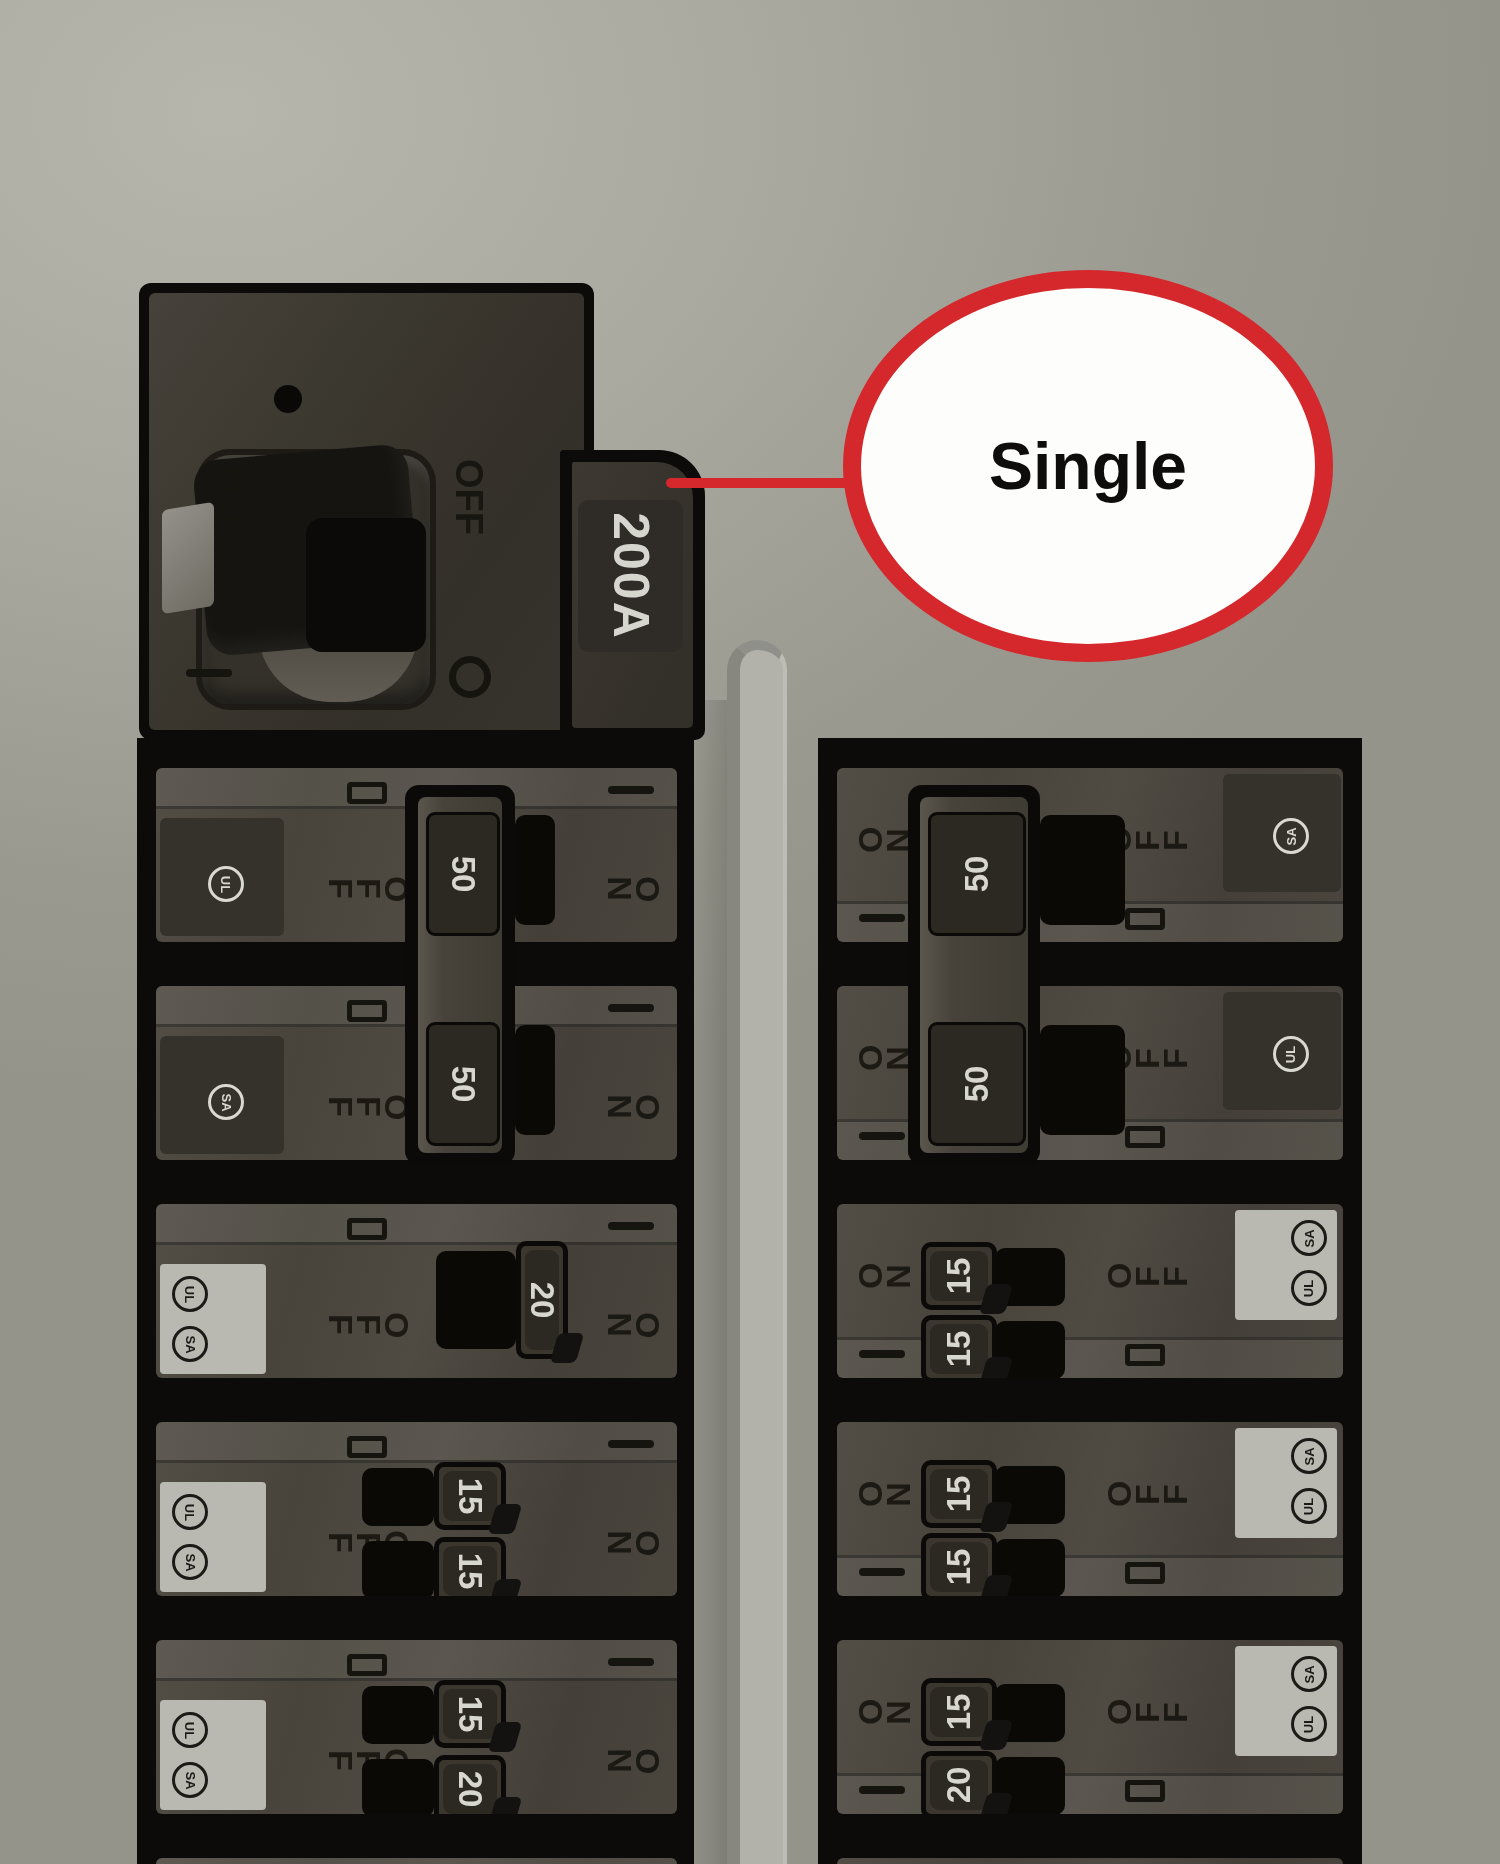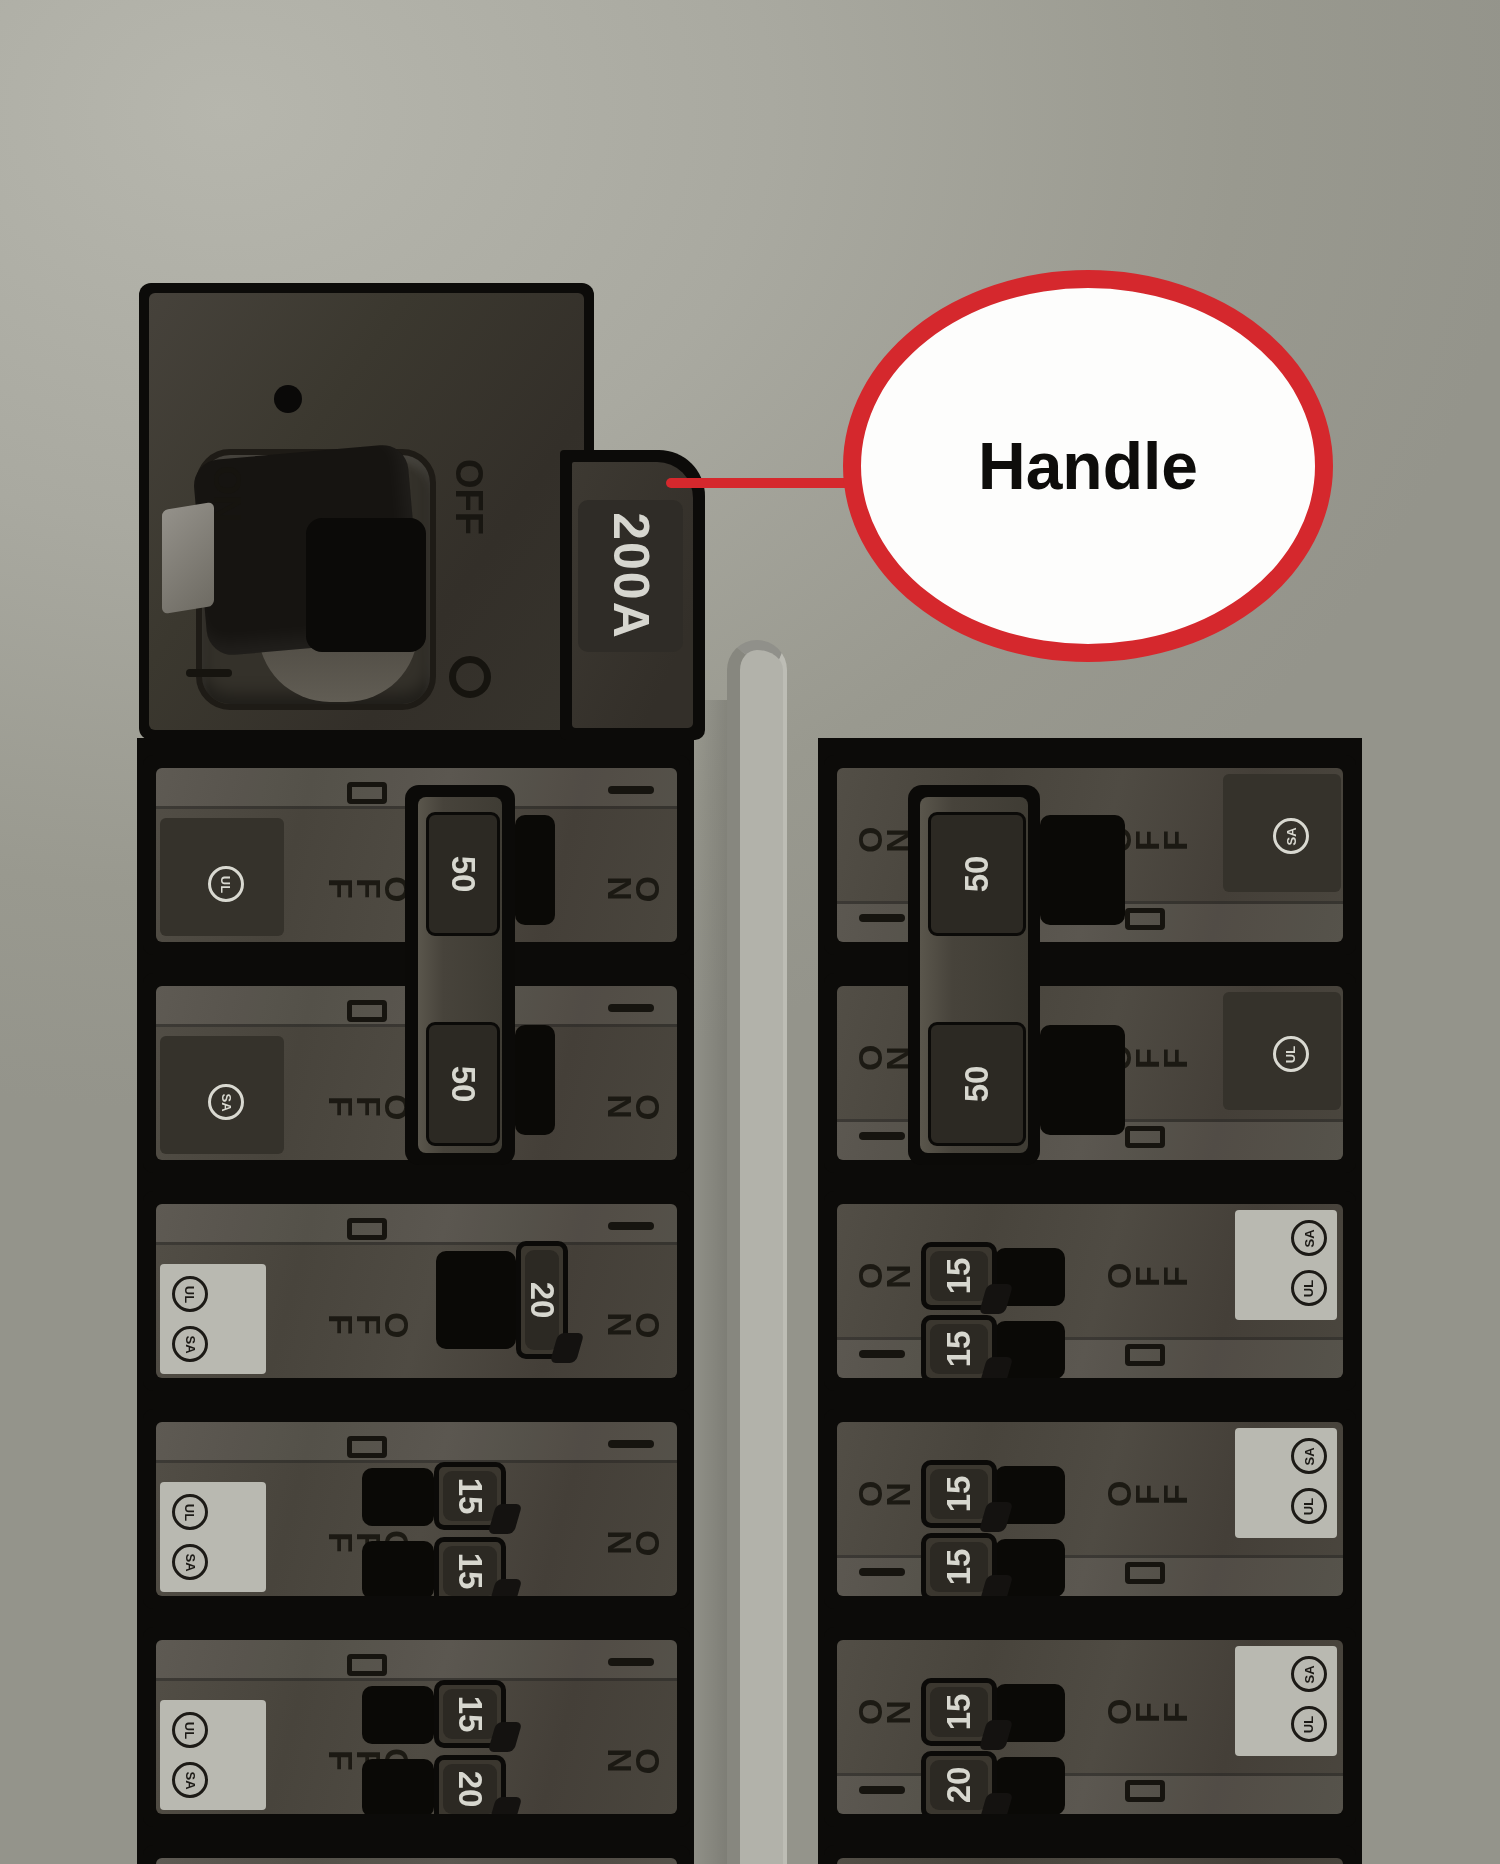--- a/index.html
+++ b/index.html
@@ -462,15 +462,15 @@
   <div class="abs" id="rocker-paddle"></div>
   <div class="abs" id="rocker-paddle2"></div>
   <div class="abs" id="rocker-facet"></div>
   <div class="abs main-word" id="main-on">ON</div>
   <div class="abs main-word" id="main-off">OFF</div>
   <div class="abs" id="io-on-symbol"></div>
   <div class="abs" id="io-off-symbol"></div>
 
   <div class="abs" id="callout-connector-line"></div>
   <div class="abs" id="callout-bubble">
-    <div class="callout-line">Handle</div>
+    <div class="callout-line">Single</div>
   </div>
 </div>
 
 </body></html>

